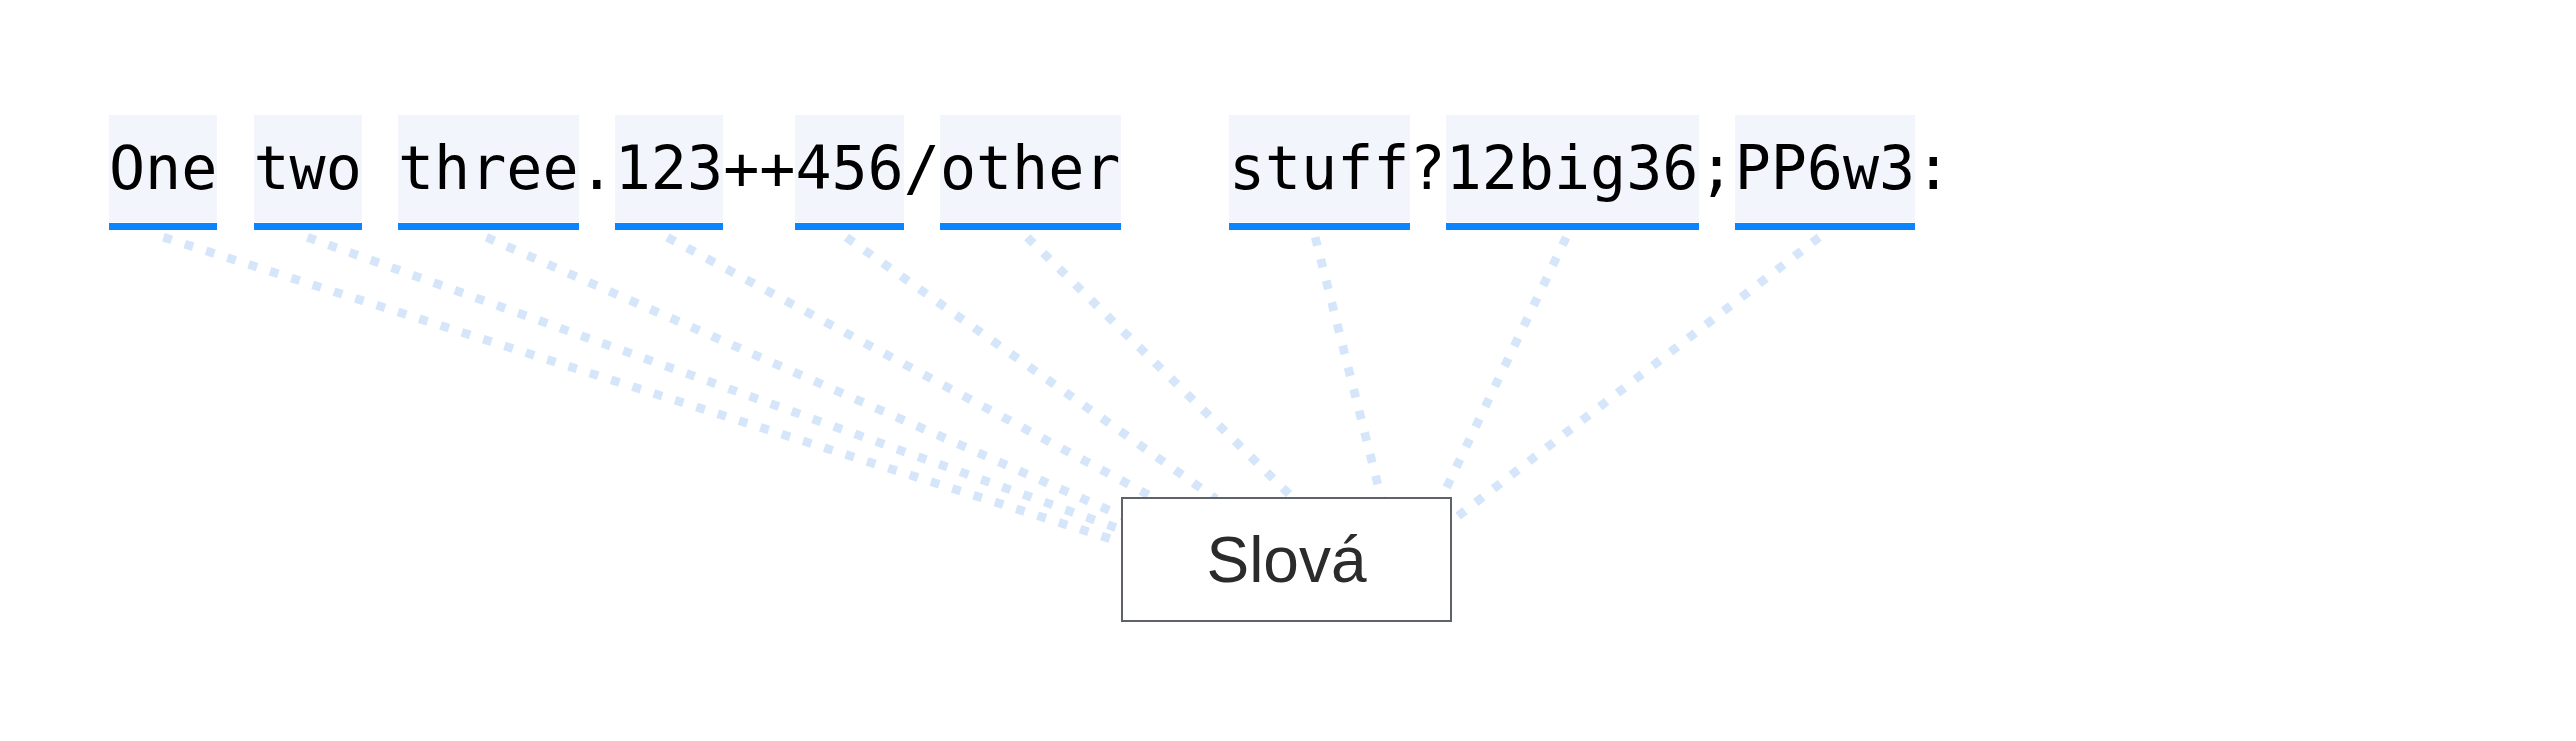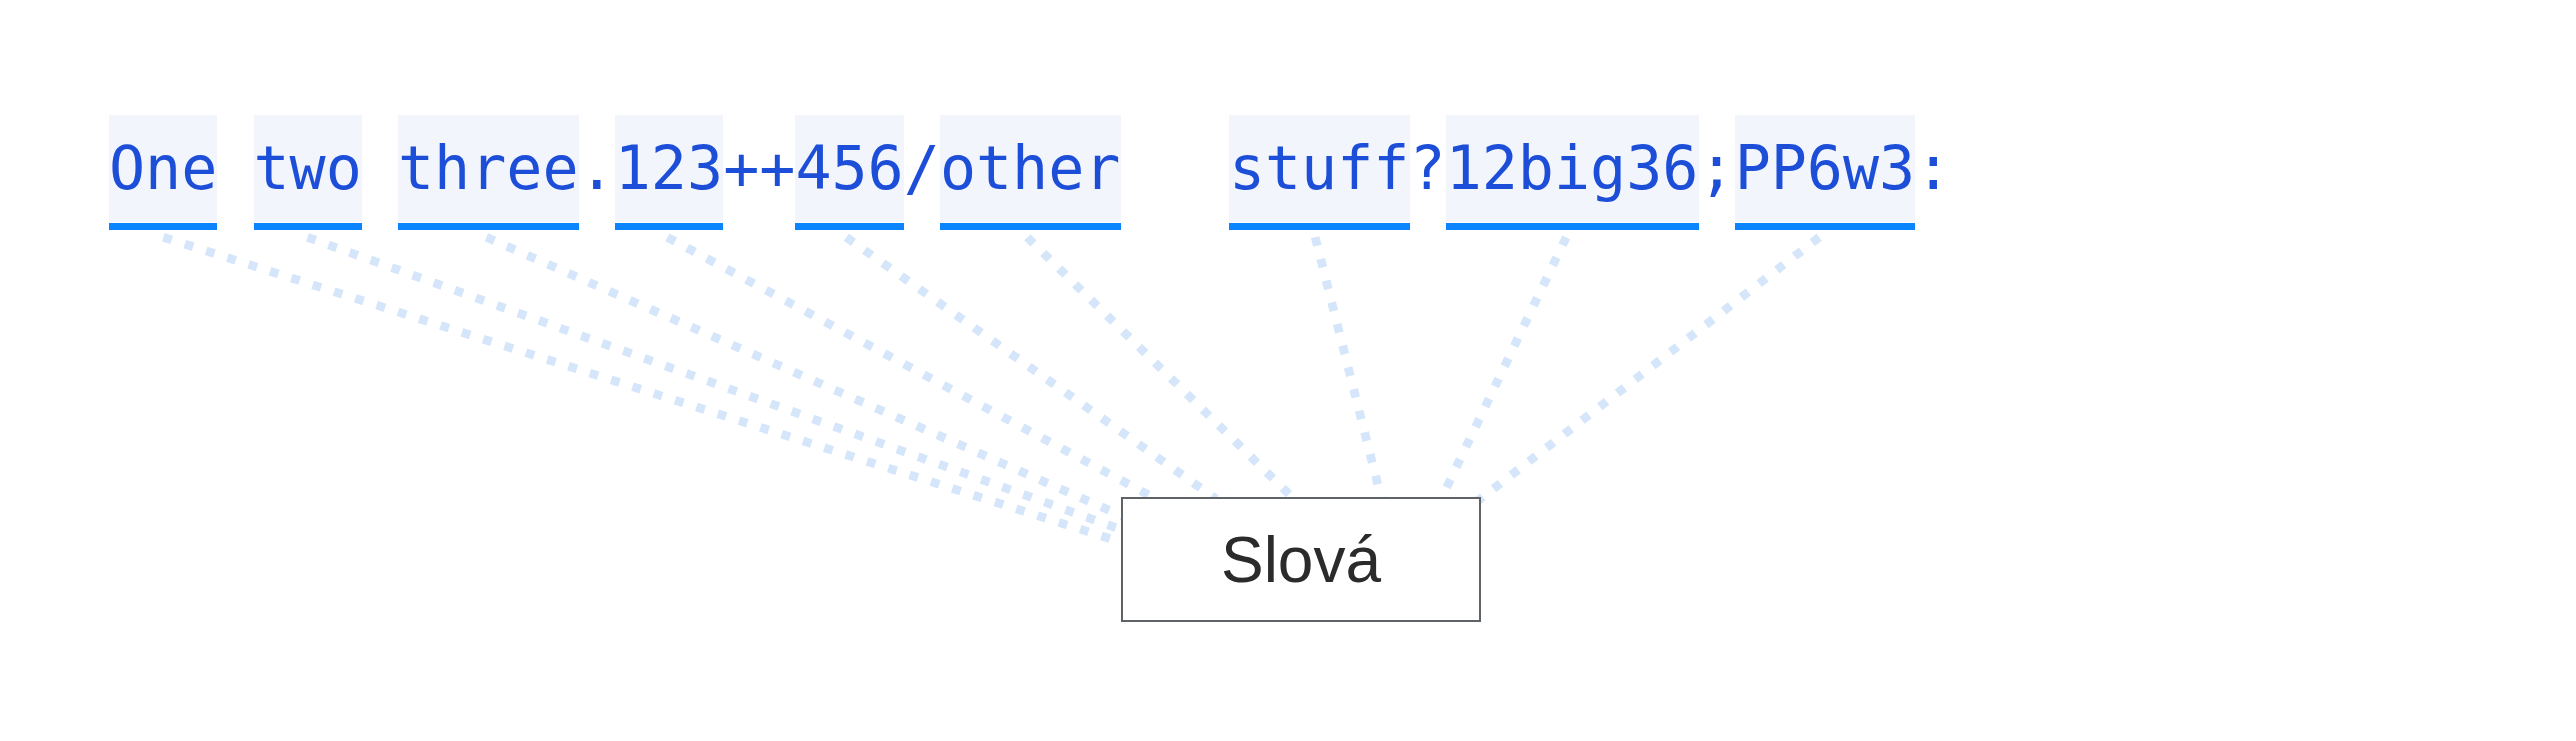--- a/index.html
+++ b/index.html
@@ -17,21 +17,21 @@
   
   #token-row{
     position:absolute;
     left:109px;
     top:115px;
     white-space:pre;
     font-family:"DejaVu Sans Mono","Liberation Mono",monospace;
     font-size:60px;
     line-height:107px;
     letter-spacing:0;
-    color:#1d4ed8;
+    color:#000000;
   }
   .tok{
     position:relative;
     display:inline-block;
     background:#f2f5fc;
     padding:0;
     white-space:pre;
   }
   .tok::after{
     content:"";
@@ -80,18 +80,18 @@
       <line x1="686" y1="244" x2="1190" y2="514" stroke="#d6e6fa" stroke-width="9" stroke-linecap="butt" stroke-dasharray="9 14"></line>
       <line x1="870" y1="244" x2="1250" y2="513" stroke="#d6e6fa" stroke-width="9" stroke-linecap="butt" stroke-dasharray="9 14"></line>
       <line x1="1056" y1="244" x2="1330" y2="513" stroke="#d6e6fa" stroke-width="9" stroke-linecap="butt" stroke-dasharray="9 14"></line>
       <line x1="1352" y1="244" x2="1420" y2="513" stroke="#d6e6fa" stroke-width="9" stroke-linecap="butt" stroke-dasharray="9 14"></line>
       <line x1="1610" y1="244" x2="1480" y2="516" stroke="#d6e6fa" stroke-width="9" stroke-linecap="butt" stroke-dasharray="9 14"></line>
       <line x1="1870" y1="244" x2="1492" y2="536" stroke="#d6e6fa" stroke-width="9" stroke-linecap="butt" stroke-dasharray="9 14"></line>
     </svg>
 
   <div id="token-row"><span class="tok" style="background: rgb(242, 245, 252);">One</span><span class="sep"> </span><span class="tok" style="background: rgb(242, 245, 252);">two</span><span class="sep"> </span><span class="tok" style="background: rgb(242, 245, 252);">three</span><span class="sep">.</span><span class="tok" style="background: rgb(242, 245, 252);">123</span><span class="sep">++</span><span class="tok" style="background: rgb(242, 245, 252);">456</span><span class="sep">/</span><span class="tok" style="background: rgb(242, 245, 252);">other</span><span class="sep">   </span><span class="tok" style="background: rgb(242, 245, 252);">stuff</span><span class="sep">?</span><span class="tok" style="background: rgb(242, 245, 252);">12big36</span><span class="sep">;</span><span class="tok" style="background: rgb(242, 245, 252);">PP6w3</span><span class="sep">:</span></div>
 
-  <div id="label-box" style="left: 1121px; top: 497px; width: 360px; height: 125px; border-color: rgb(95, 99, 104);">
+  <div id="label-box" style="left: 1121px; top: 497px; width: 331px; height: 125px; border-color: rgb(95, 99, 104);">
     <span id="label-text" style="color: rgb(43, 43, 43);">Slová</span>
   </div>
 
 </div>
 
 
 </body></html>

